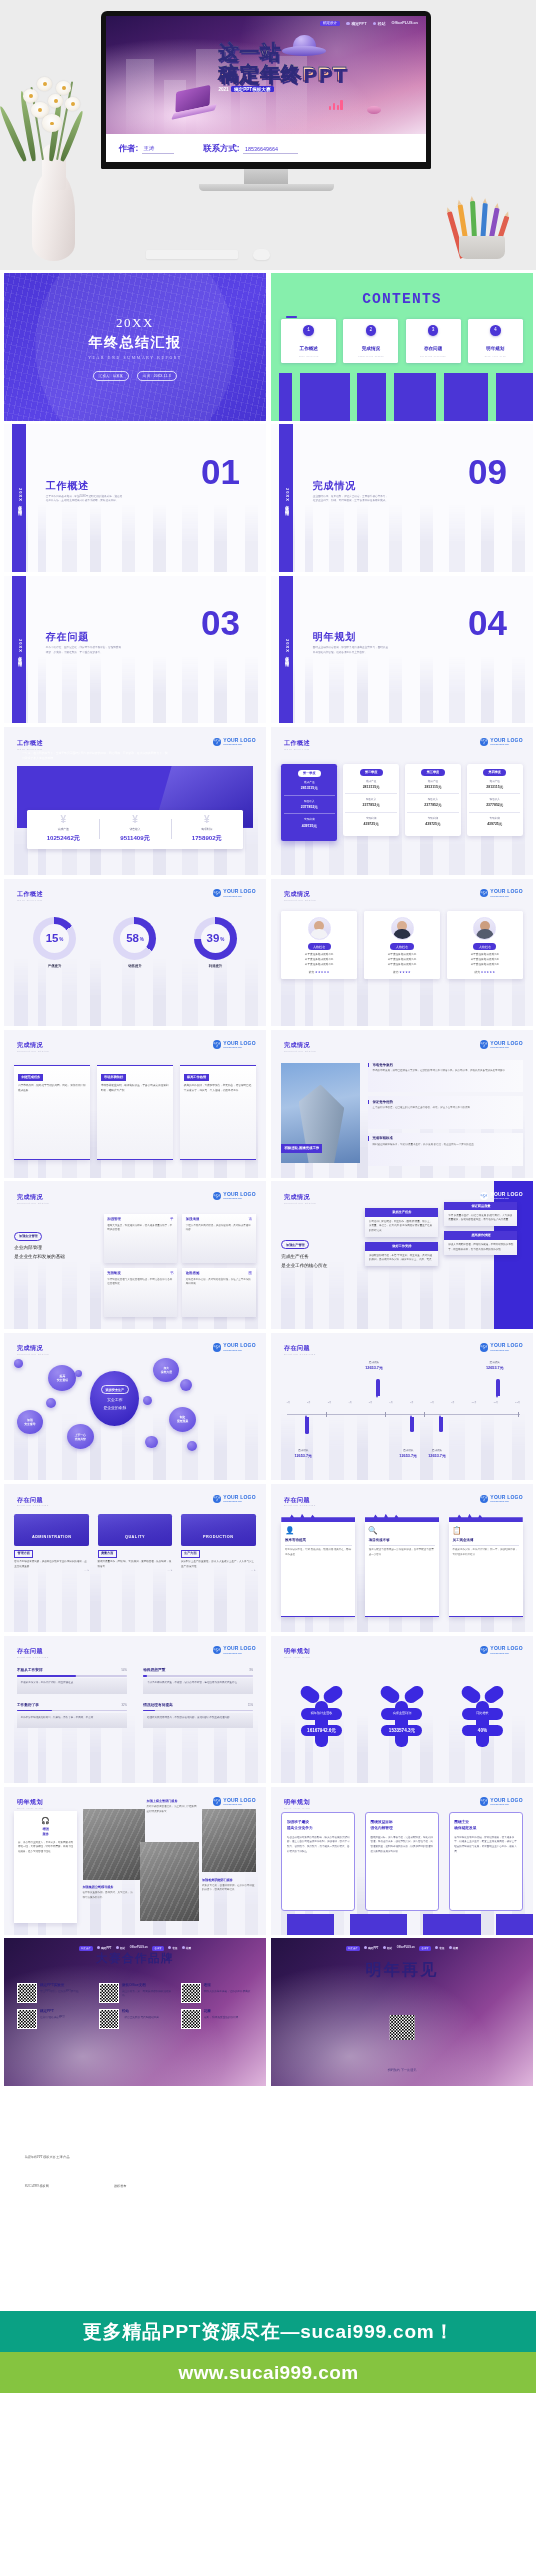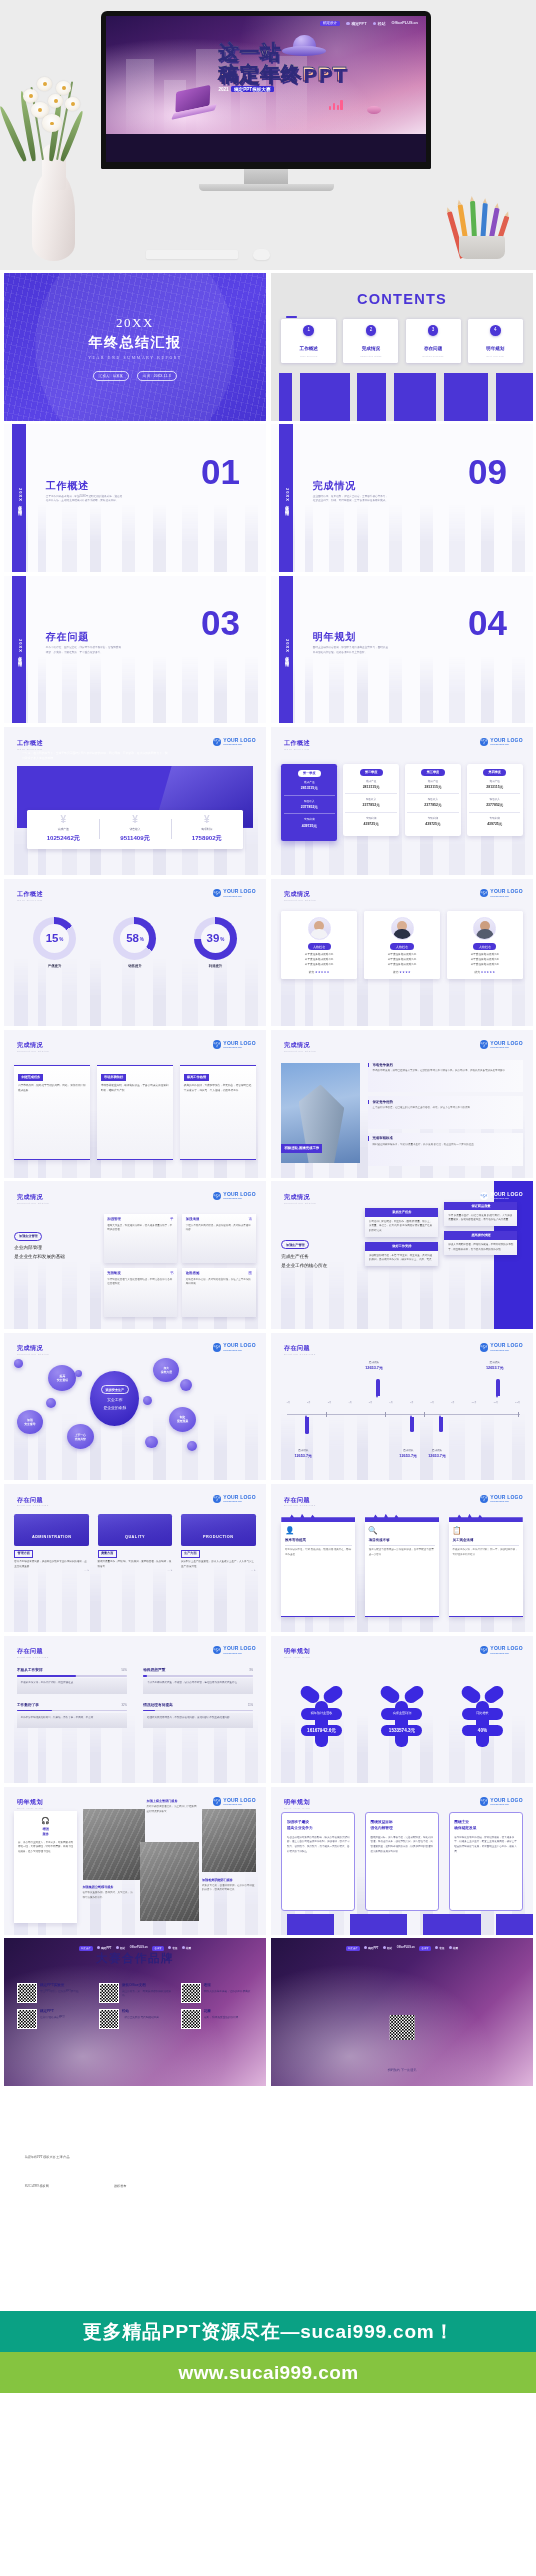--- a/index.html
+++ b/index.html
@@ -119,21 +119,21 @@
   .cover-orb { position:absolute; left:50%; top:50%; width:76%; height:150%; transform:translate(-50%,-50%);
     border-radius:50%; background:rgba(255,255,255,.08); }
   .cover-ctr { position:absolute; inset:0; display:flex; flex-direction:column; align-items:center; justify-content:center; color:#fff; }
   .cv-year { font-family:"Liberation Serif","DejaVu Serif",serif; font-size:13px; letter-spacing:1.5px; }
   .cv-title { font-size:14px; font-weight:bold; letter-spacing:1.5px; margin-top:0; }
   .cv-en { font-family:"Liberation Serif",serif; font-size:3.8px; letter-spacing:1.7px; color:#ddd7fb; margin-top:2.3px; }
   .cv-pills { display:flex; gap:7.7px; margin-top:10px; }
   .cv-pill { border:0.5px solid rgba(255,255,255,.75); border-radius:6.1px; padding:1.5px 5.4px; font-size:3.1px; letter-spacing:0.3px; }
 
   
-  .contents { background:#e5e5e5; }
+  .contents { background:#86efac;font-family:Liberation Mono, monospace; }
   .ct-title { position:absolute; top:11%; left:0; right:0; text-align:center;
     font-size:14.6px; font-weight:bold; color:#4b35d6; letter-spacing:1.2px; }
   .ct-skyline { position:absolute; left:0; right:0; bottom:0; height:32%;
     background:linear-gradient(to right,
       transparent 0 3%, #4b35d6 3% 8%, transparent 8% 11%, #4b35d6 11% 30%, transparent 30% 33%,
       #4b35d6 33% 44%, transparent 44% 47%, #4b35d6 47% 63%, transparent 63% 66%,
       #4b35d6 66% 83%, transparent 83% 86%, #4b35d6 86% 100%); }
   .ct-cards { position:absolute; left:4%; right:4%; top:31%; display:flex; gap:3%; }
   .ct-card { flex:1; background:#fff; border-radius:1.5px; box-shadow:0 0.8px 3.1px rgba(60,40,160,.18);
     padding:6.1px 1.5px 5.4px; text-align:center; height:44px; position:relative; }
@@ -447,20 +447,30 @@
               </span>
             <span class="ni">
                 <i class="dot"></i>
                 <b>轻站</b>
               </span>
             <span class="ni">
                 <b>OfficePLUS.cn</b>
               </span>
           </div>
         </div>
+        <div class="screen-foot">
+          <div class="sf-block">
+            <span class="sf-label">作者:</span>
+            <span class="sf-val">王涛</span>
+          </div>
+          <div class="sf-block">
+            <span class="sf-label">联系方式:</span>
+            <span class="sf-val">18536649664</span>
+          </div>
+        </div>
       </div>
     </div>
     <div class="stand-neck"></div>
     <div class="stand-base"></div>
   </div>
 
   <div class="kbd"></div>
   <div class="mouse"></div>
 
   <div class="hero-pencils">
@@ -1370,20 +1380,21 @@
     <div class="brand-inner"></div>
     <div class="topnav">
       <span class="pill">稿定设计</span>
       <span><i class="dot"></i> <b>稿定PPT</b></span>
       <span><i class="dot"></i> <b>轻站</b></span>
       <span><b>OfficePLUS.cn</b></span>
       <span class="pill">合作方</span>
       <span><i class="dot"></i> <b>老湿</b></span>
       <span><i class="dot"></i> <b>花瓣</b></span>
     </div>
+    <div class="bye-title">明年再见</div>
     <div class="bye-qr"></div>
     <div class="bye-cap">扫码预约 下一次遇见</div>
   </div>
 
   <div class="slide credit">
     <div class="credit-line" style="left:8%;top:44%">稿定年终PPT 模板大赛 王涛 作品</div>
     <div class="credit-line" style="left:8%;top:64%">SUCAI999 模板网</div>
     <div class="credit-line" style="left:42%;top:64%">授权发布</div>
   </div>
 

